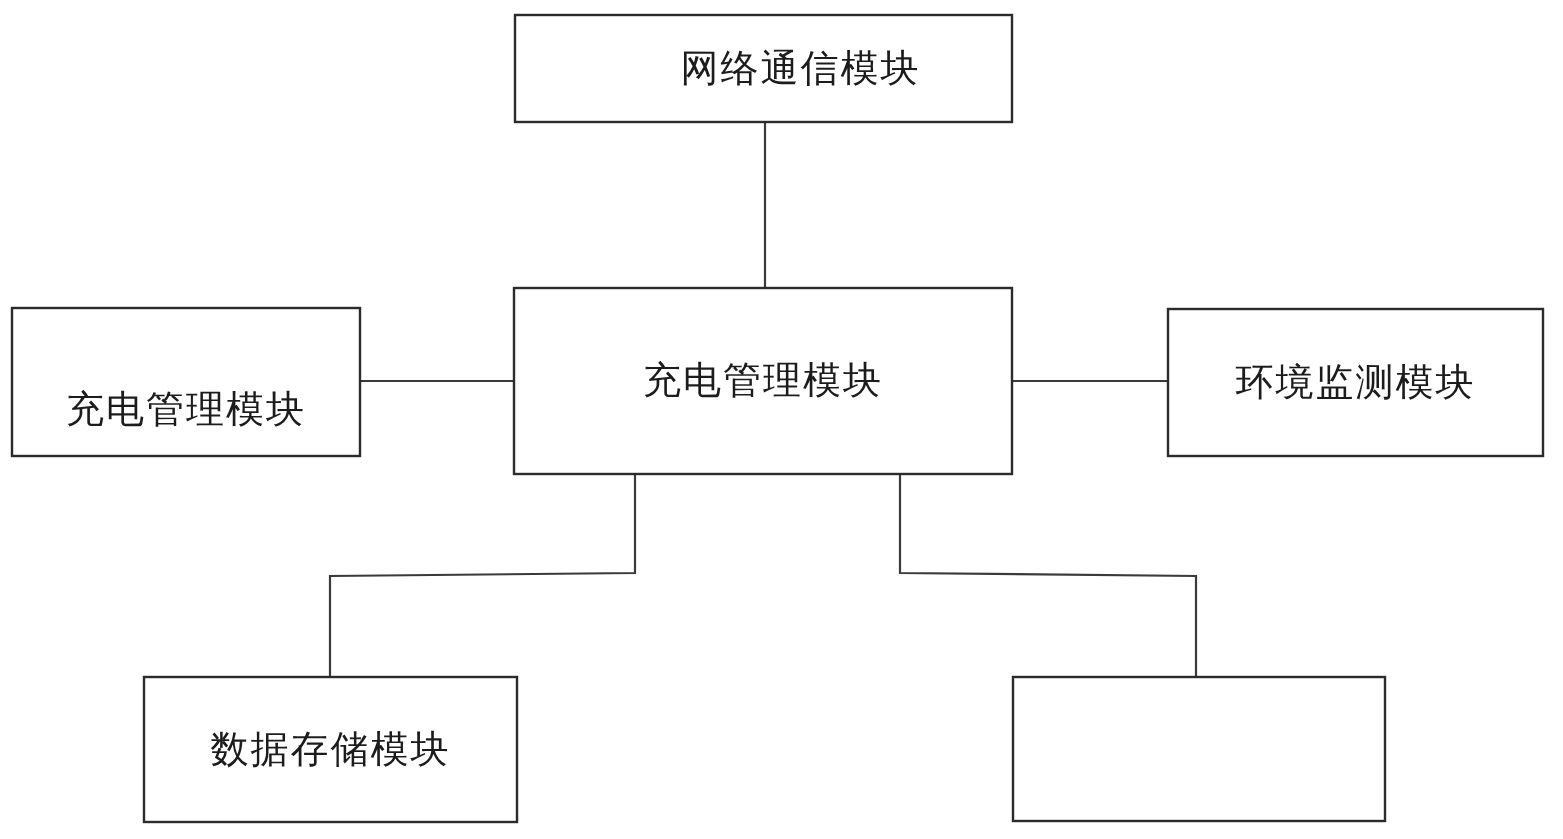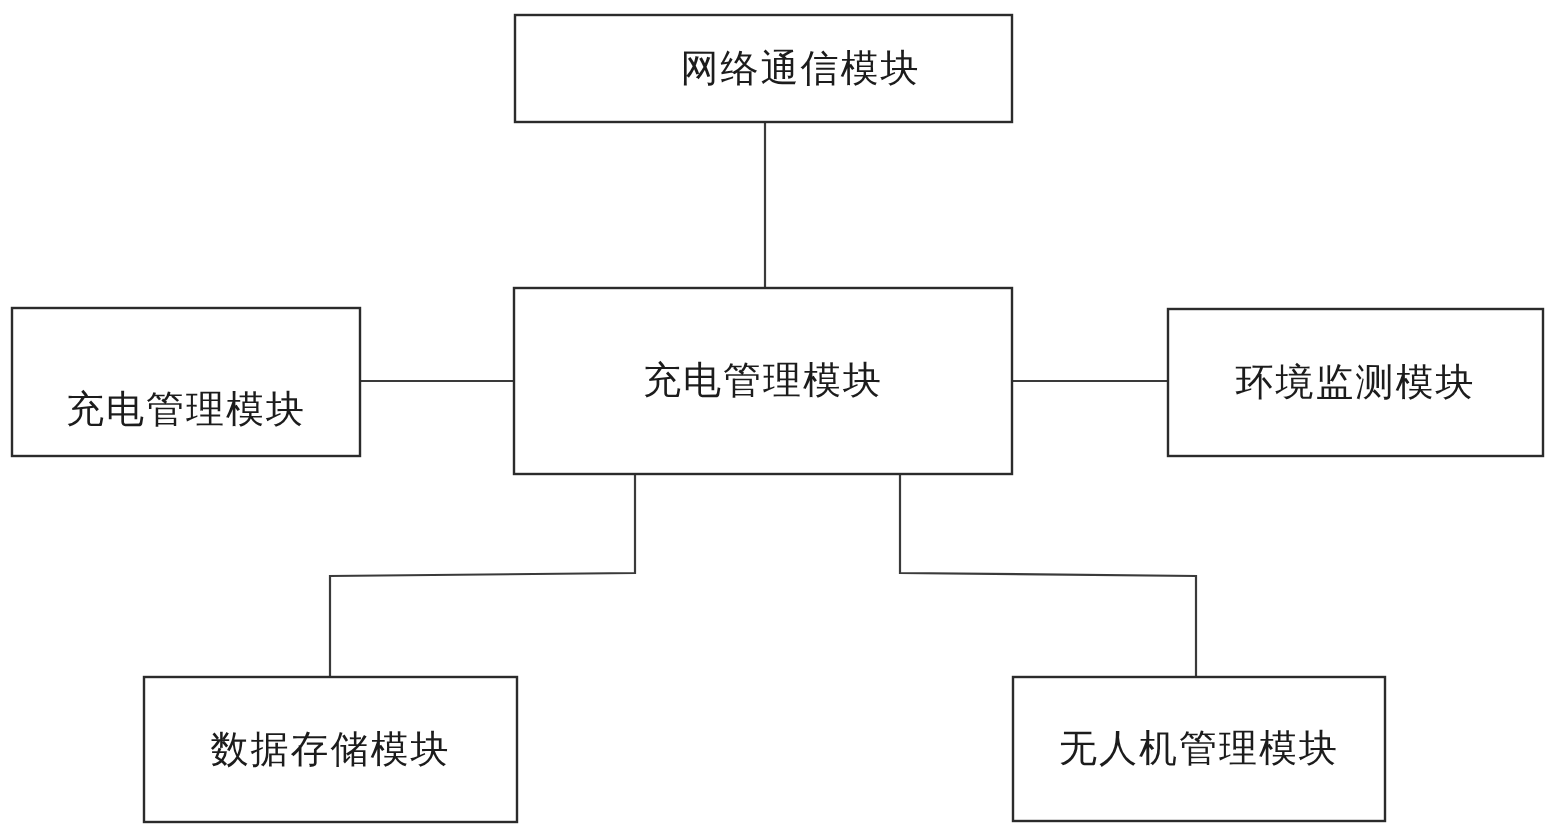--- a/index.html
+++ b/index.html
@@ -75,15 +75,14 @@
     <rect class="node-rect" x="1168" y="309" width="375" height="147"></rect>
     <rect class="node-rect" x="144" y="677" width="373" height="145"></rect>
     <rect class="node-rect" x="1013" y="677" width="372" height="144"></rect>
   </svg>
 
   <div class="node-label" style="left: 515px; top: 15px; width: 497px; height: 107px; margin-left: 37px;">网络通信模块</div>
   <div class="node-label" style="left: 514px; top: 288px; width: 498px; height: 186px;">充电管理模块</div>
   <div class="node-label" style="left: 12px; top: 308px; width: 348px; height: 148px; margin-top: 28px;">充电管理模块</div>
   <div class="node-label" style="left: 1168px; top: 309px; width: 375px; height: 147px;">环境监测模块</div>
   <div class="node-label" style="left: 144px; top: 677px; width: 373px; height: 145px;">数据存储模块</div>
-  <div class="node-label" style="left: 1013px; top: 677px; width: 372px; height: 144px;">无人机管理模块</div>
 
 </div>
 
 </body></html>

